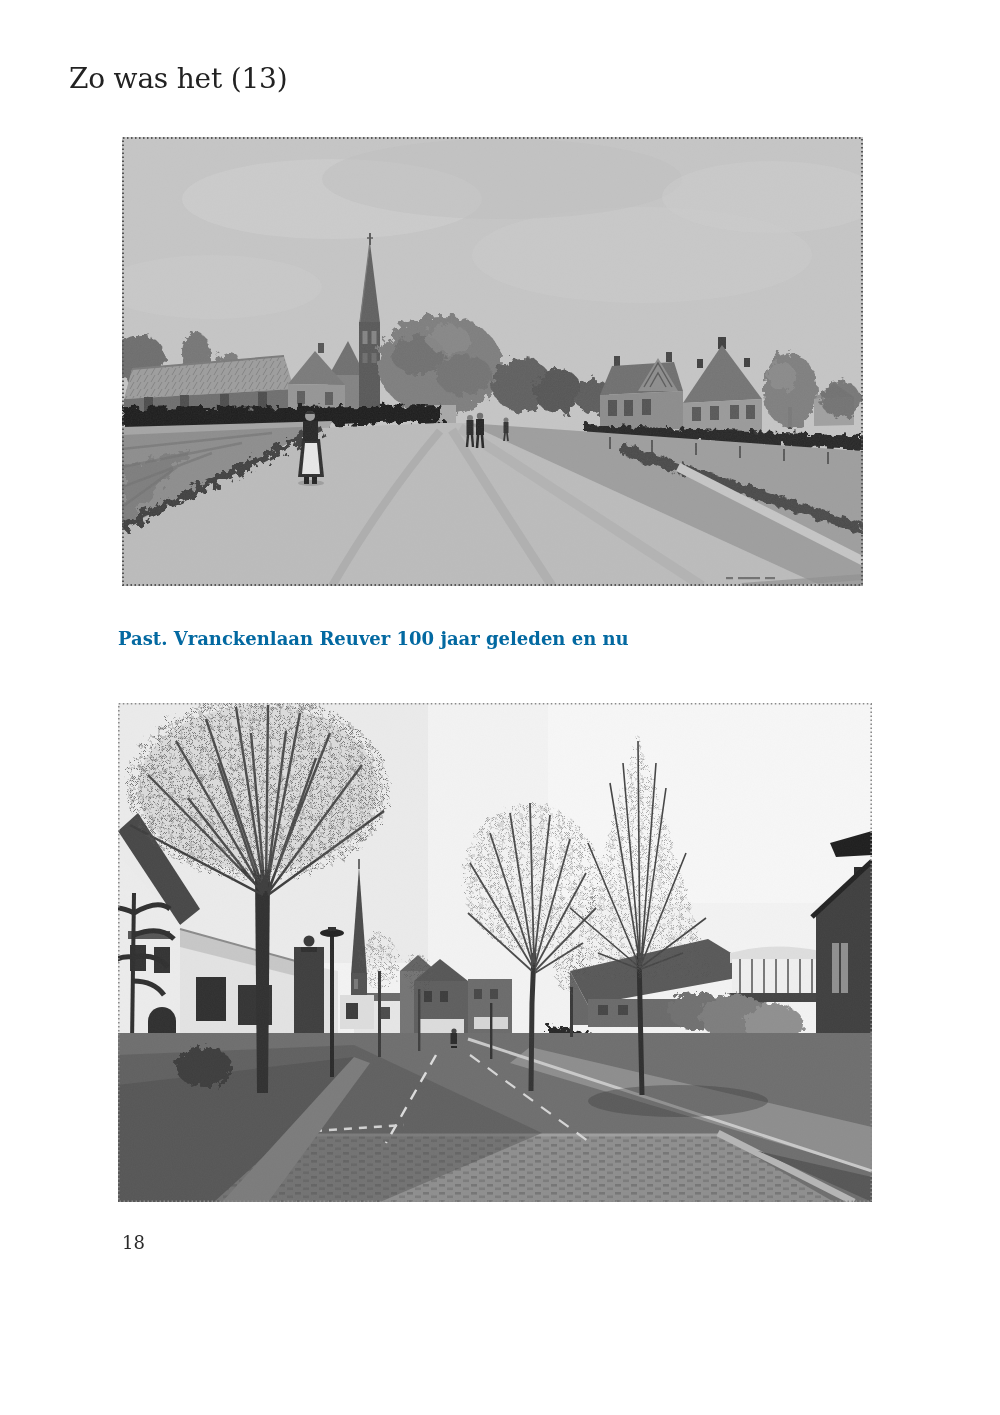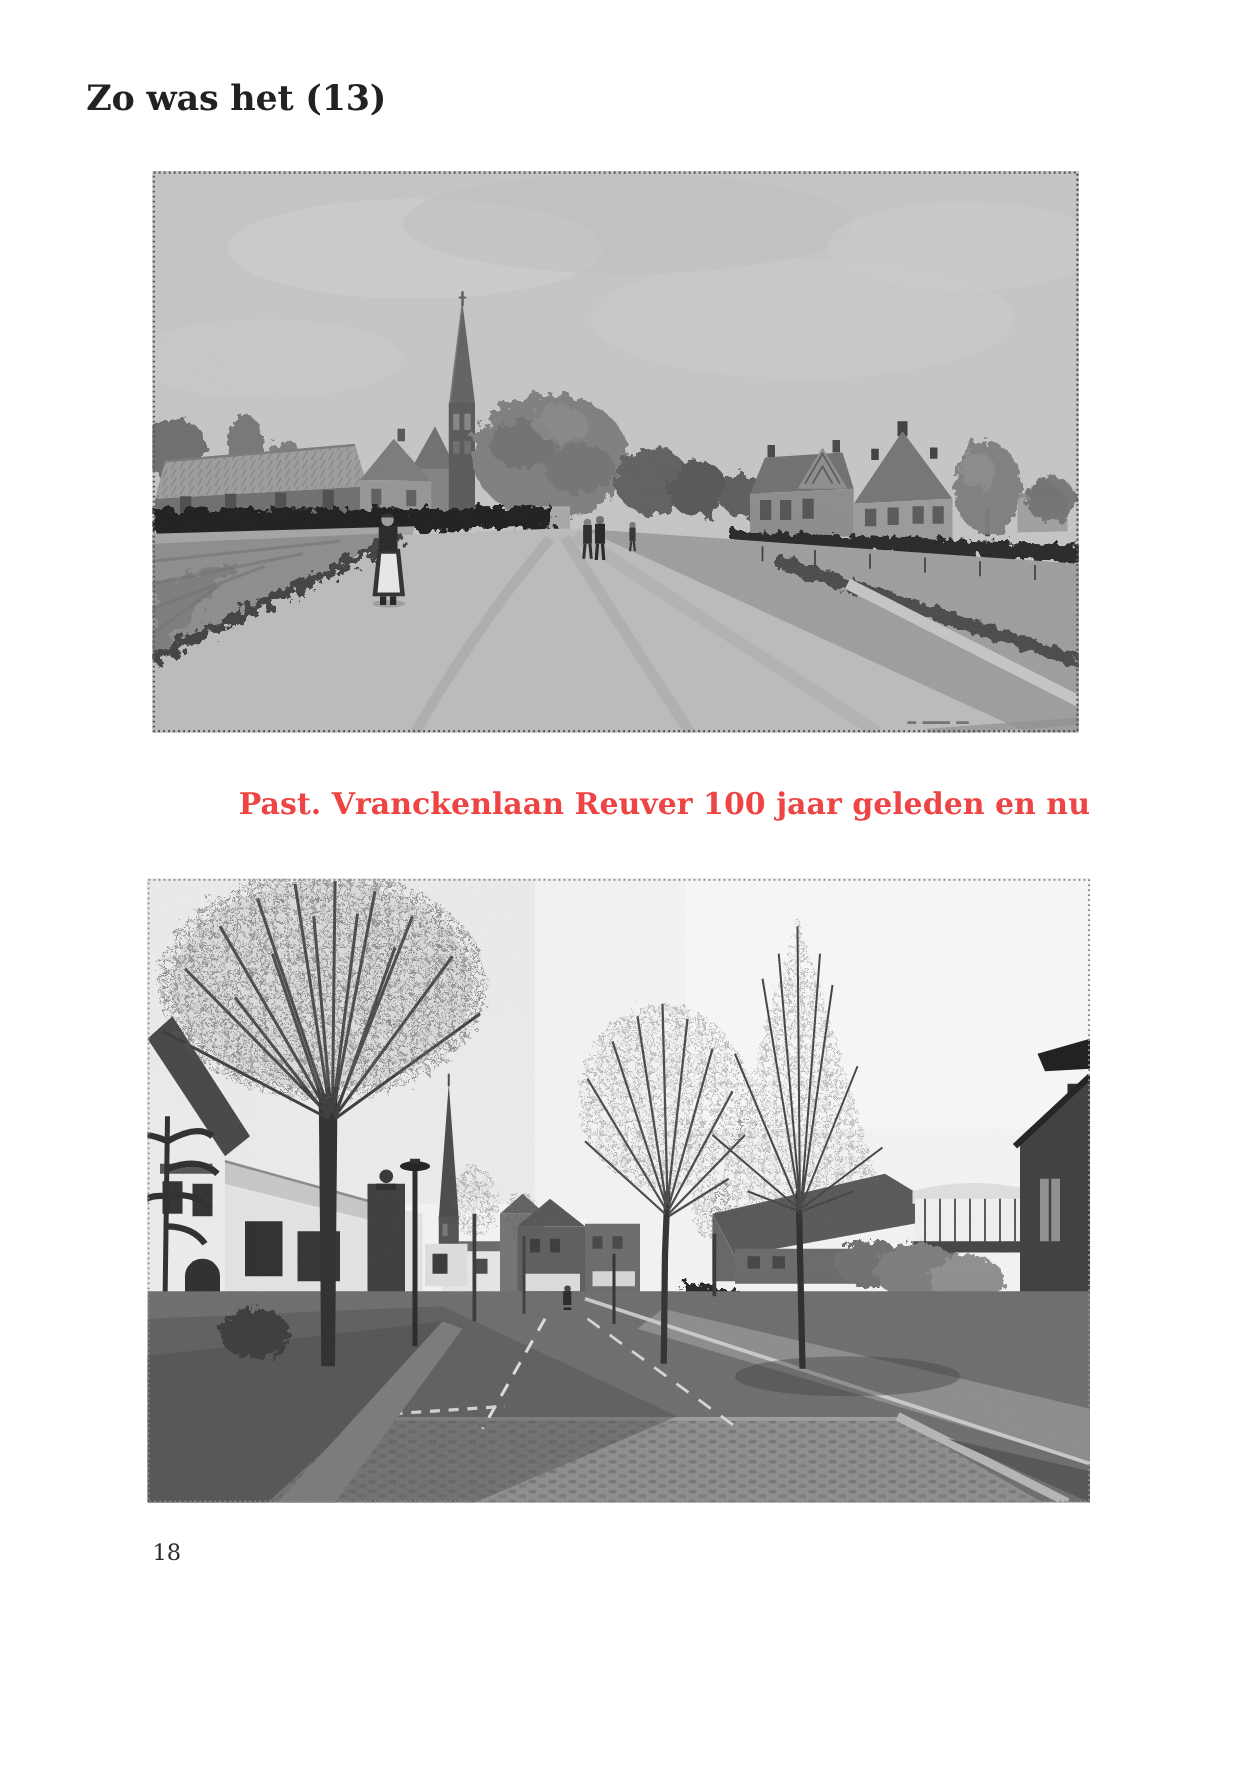--- a/index.html
+++ b/index.html
@@ -1,25 +1,25 @@
 <!DOCTYPE html>
 <html><head>
 <meta charset="utf-8">
 <style>
   html,body{margin:0;padding:0;background:#ffffff;}
   body{width:1000px;height:1415px;position:relative;overflow:hidden;
        font-family:"DejaVu Serif","Liberation Serif",serif;color:#1f1f1f;}
-  .page-title{position:absolute;left:69px;top:62px;font-size:28px;font-weight:bold;
+  .page-title{position:absolute;left:69px;top:62px;font-size:28px;font-weight:normal;
        letter-spacing:-0.2px;color:#222;}
   .photo{position:absolute;background:#c6c6c6;}
   .photo svg{display:block;width:100%;height:100%;}
   #photo-old{left:122px;top:137px;width:741px;height:449px;}
   #photo-new{left:118px;top:703px;width:754px;height:499px;}
-  .caption{position:absolute;left:118px;top:628px;width:754px;text-align:right;
-       font-size:24px;font-weight:bold;color:#ef4444;}
+  .caption{position:absolute;left:118px;top:628px;width:754px;text-align:left;
+       font-size:18px;font-weight:bold;color:#0369a1;}
   .page-number{position:absolute;left:122px;top:1232px;width:700px;text-align:left;
        font-size:18px;color:#2a2a2a;}
 </style>
 </head>
 <body>
 
 <div class="page-title">Zo was het (13)</div>
 
 <div id="photo-old" class="photo">
 <svg viewBox="0 0 741 449" preserveAspectRatio="none">

